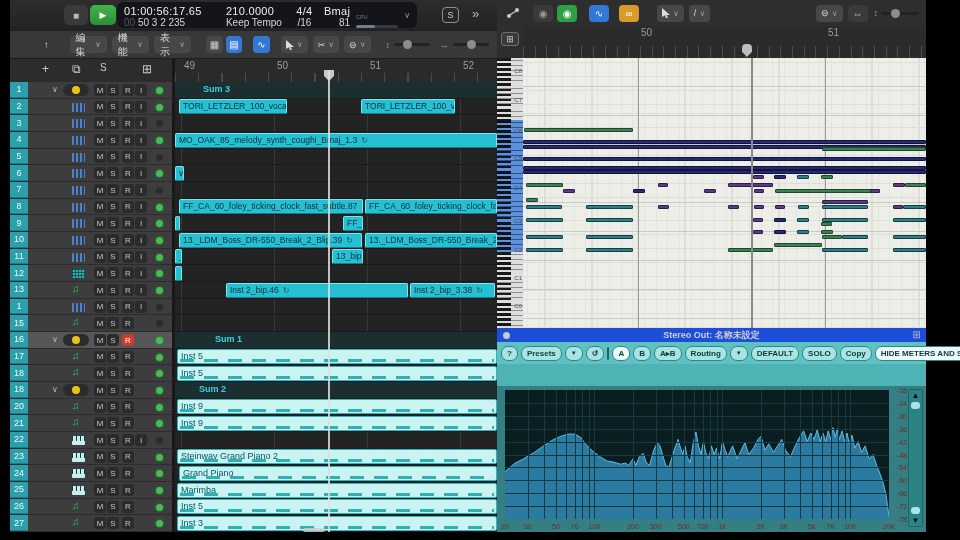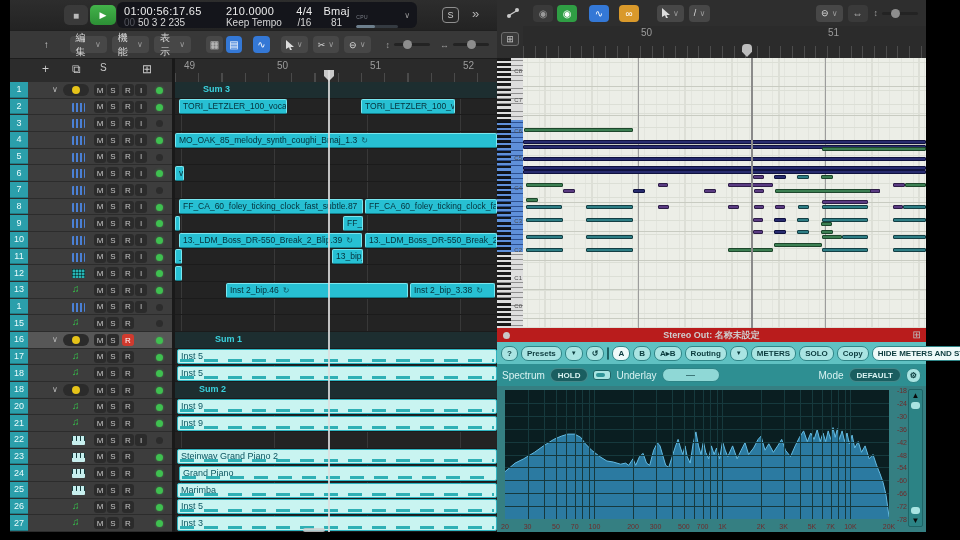--- a/index.html
+++ b/index.html
@@ -125,21 +125,21 @@
   .barline { position:absolute; top:0; bottom:0; width:1px; background:#9d9d9d;}
   #pr-playhead { position:absolute; left:228px; top:0; bottom:0; width:2px; background:#8a8a8a;}
   .nt { position:absolute; height:4px; border:1px solid; border-radius:1px;}
   .nt-n { background:#272b6e; border-color:#10123f;}
   .nt-g { background:#3c7f52; border-color:#1e472c;}
   .nt-t { background:#2e7e85; border-color:#153f44;}
   .nt-p { background:#5a3b82; border-color:#2e1d48;}
 
   
   #span-win { left:497px; top:328px; width:429px; height:204px; background:#4db3b5; }
-  #span-title { position:absolute; left:0; top:0; width:429px; height:14px; background:#b91c1c;
+  #span-title { position:absolute; left:0; top:0; width:429px; height:14px; background:#1d4ed8;
       display:flex; align-items:center; justify-content:center; color:#cfcfcf; font-size:9px; font-weight:bold;}
   #span-dot { position:absolute; left:6px; top:4px; width:7px; height:7px; border-radius:50%; background:#c9c9c9;}
   #span-expand { position:absolute; right:5px; top:1px; color:#bdbdbd; font-size:10px;}
   #span-toolbar { position:absolute; left:0; top:14px; width:429px; height:22px; background:#5fc1c2;
       display:flex; align-items:center; padding:0 4px; gap:3px;}
   .sp-btn { height:15px; border-radius:7px; background:#a9e4e2; border:1px solid #2e8587; color:#0b3b3d;
       font-size:8px; font-weight:bold; display:flex; align-items:center; justify-content:center; padding:0 5px; white-space:nowrap;}
   .sp-btn.lite { background:#eefaf9; }
   .sp-swatch { width:14px; height:13px; border-radius:3px; background:#2f9598; border:1px solid #1d6466;}
   #span-mode { position:absolute; left:0; top:36px; width:429px; height:22px; background:#2e8f92;
@@ -182,21 +182,21 @@
           <span class="lcd-l2"><span class="dim">00</span> <span>50 3 2 235</span></span>
         </div>
         <div class="lcd-col" style="width:72px">
           <span class="lcd-l1">210.0000</span>
           <span class="lcd-l2">Keep Tempo</span>
         </div>
         <div class="lcd-col" style="width:34px;align-items:center">
           <span class="lcd-l1">4/4</span>
           <span class="lcd-l2">/16</span>
         </div>
-        <div class="lcd-col" style="width:36px;align-items:center">
+        <div class="lcd-col" style="width:36px;align-items:flex-end">
           <span class="lcd-l1">Bmaj</span>
           <span class="lcd-l2">81</span>
         </div>
         <div class="lcd-col" style="width:50px">
           <div><span class="mlabel">CPU</span><div class="meter">
                 <i style="width:45%"></i>
               </div></div>
           <div><span class="mlabel">HD</span><div class="meter">
                 <i style="width:30%"></i>
               </div></div>
@@ -775,54 +775,34 @@
       <div class="sp-btn">
           <span>A▸B</span>
         </div>
       <div class="sp-btn">
           <span>Routing</span>
         </div>
       <div class="sp-btn">
           <span style="font-size:6px">▼</span>
         </div>
       <div class="sp-btn">
-          <span>METERS</span>
+          <span>DEFAULT</span>
         </div>
       <div class="sp-btn">
           <span>SOLO</span>
         </div>
       <div class="sp-btn">
           <span>Copy</span>
         </div>
       <div class="sp-btn lite" style="margin-left:auto">
           <span>HIDE METERS AND STATS</span>
         </div>
 
     </div>
 
-    <div id="span-mode">
-      <span class="sp-label">Spectrum</span>
-      <div class="sp-dark">
-          <span>HOLD</span>
-        </div>
-      <div class="sp-toggle">
-          <i></i>
-        </div>
-      <span class="sp-label">Underlay</span>
-      <div class="sp-wide">
-          <span>—</span>
-        </div>
-      <span class="sp-label" style="margin-left:auto">Mode</span>
-      <div class="sp-dark">
-          <span>DEFAULT</span>
-        </div>
-      <div class="sp-btn" style="padding:0 3px">
-          <span>⚙</span>
-        </div>
-    </div>
 
     <div id="span-display">
       <div id="span-plot">
         <svg id="spec-svg" width="384" height="129">
             <path d="M0,129 L0.0,81.7 L10.1,73.1 L18.7,68.8 L29.5,62.3 L38.5,55.9 L48.7,49.4 L56.2,46.2 L62.9,44.1 L69.6,44.1 L75.7,47.3 L80.4,53.8 L86.6,60.2 L94.8,66.6 L101.9,71.0 L108.2,72.0 L115.6,74.2 L120.6,73.1 L123.7,75.3 L128.0,68.8 L130.7,75.3 L134.5,66.6 L138.1,63.4 L141.5,73.1 L144.7,75.3 L148.7,60.2 L152.4,52.7 L155.0,55.9 L157.5,64.5 L160.7,75.3 L163.7,77.4 L166.5,68.8 L170.6,55.9 L173.1,49.4 L175.5,58.0 L177.8,64.5 L180.0,55.9 L182.2,66.6 L185.2,73.1 L188.1,53.8 L190.9,41.9 L193.5,55.9 L196.0,64.5 L198.4,51.6 L200.7,62.3 L203.7,68.8 L206.4,55.9 L209.1,64.5 L211.6,58.0 L214.6,68.8 L217.5,51.6 L220.2,60.2 L222.8,66.6 L227.6,55.9 L232.1,68.8 L236.2,60.2 L240.0,52.7 L243.6,64.5 L248.6,58.0 L253.1,49.4 L256.0,46.2 L260.0,60.2 L263.8,53.8 L268.4,62.3 L272.7,55.9 L276.7,49.4 L280.4,60.2 L285.5,66.6 L290.2,55.9 L294.5,47.3 L298.6,40.9 L302.3,51.6 L305.8,43.0 L309.1,49.4 L312.2,39.8 L315.2,51.6 L318.0,43.0 L320.7,51.6 L323.2,40.9 L325.6,49.4 L328.0,37.6 L330.2,47.3 L332.4,38.7 L334.4,49.4 L337.1,40.9 L339.6,51.6 L342.0,43.0 L344.3,53.8 L347.1,45.1 L349.7,58.0 L353.2,51.6 L356.5,62.3 L360.1,55.9 L364.2,68.8 L368.0,64.5 L371.6,75.3 L375.0,83.8 L378.1,92.5 L381.1,105.3 L384.0,126.8 L384,129 Z" fill="#2b7aa1"></path>
             <polyline points="0.0,81.7 10.1,73.1 18.7,68.8 29.5,62.3 38.5,55.9 48.7,49.4 56.2,46.2 62.9,44.1 69.6,44.1 75.7,47.3 80.4,53.8 86.6,60.2 94.8,66.6 101.9,71.0 108.2,72.0 115.6,74.2 120.6,73.1 123.7,75.3 128.0,68.8 130.7,75.3 134.5,66.6 138.1,63.4 141.5,73.1 144.7,75.3 148.7,60.2 152.4,52.7 155.0,55.9 157.5,64.5 160.7,75.3 163.7,77.4 166.5,68.8 170.6,55.9 173.1,49.4 175.5,58.0 177.8,64.5 180.0,55.9 182.2,66.6 185.2,73.1 188.1,53.8 190.9,41.9 193.5,55.9 196.0,64.5 198.4,51.6 200.7,62.3 203.7,68.8 206.4,55.9 209.1,64.5 211.6,58.0 214.6,68.8 217.5,51.6 220.2,60.2 222.8,66.6 227.6,55.9 232.1,68.8 236.2,60.2 240.0,52.7 243.6,64.5 248.6,58.0 253.1,49.4 256.0,46.2 260.0,60.2 263.8,53.8 268.4,62.3 272.7,55.9 276.7,49.4 280.4,60.2 285.5,66.6 290.2,55.9 294.5,47.3 298.6,40.9 302.3,51.6 305.8,43.0 309.1,49.4 312.2,39.8 315.2,51.6 318.0,43.0 320.7,51.6 323.2,40.9 325.6,49.4 328.0,37.6 330.2,47.3 332.4,38.7 334.4,49.4 337.1,40.9 339.6,51.6 342.0,43.0 344.3,53.8 347.1,45.1 349.7,58.0 353.2,51.6 356.5,62.3 360.1,55.9 364.2,68.8 368.0,64.5 371.6,75.3 375.0,83.8 378.1,92.5 381.1,105.3 384.0,126.8" fill="none" stroke="#64bbe2" stroke-width="1"></polyline>
           </svg>
       <div class="sgrid-v" style="left: 22.5397px;"></div><div class="sgrid-v" style="left: 38.5318px;"></div><div class="sgrid-v" style="left: 50.9363px;"></div><div class="sgrid-v" style="left: 61.0715px;"></div><div class="sgrid-v" style="left: 69.6407px;"></div><div class="sgrid-v" style="left: 77.0637px;"></div><div class="sgrid-v" style="left: 83.6112px;"></div><div class="sgrid-v" style="left: 89.4682px;"></div><div class="sgrid-v" style="left: 128px;"></div><div class="sgrid-v" style="left: 150.54px;"></div><div class="sgrid-v" style="left: 166.532px;"></div><div class="sgrid-v" style="left: 178.936px;"></div><div class="sgrid-v" style="left: 189.072px;"></div><div class="sgrid-v" style="left: 197.641px;"></div><div class="sgrid-v" style="left: 205.064px;"></div><div class="sgrid-v" style="left: 211.611px;"></div><div class="sgrid-v" style="left: 217.468px;"></div><div class="sgrid-v" style="left: 256px;"></div><div class="sgrid-v" style="left: 278.54px;"></div><div class="sgrid-v" style="left: 294.532px;"></div><div class="sgrid-v" style="left: 306.936px;"></div><div class="sgrid-v" style="left: 317.072px;"></div><div class="sgrid-v" style="left: 325.641px;"></div><div class="sgrid-v" style="left: 333.064px;"></div><div class="sgrid-v" style="left: 339.611px;"></div><div class="sgrid-v" style="left: 345.468px;"></div><div class="sgrid-h" style="top: 12.9px;"></div><div class="sgrid-h" style="top: 25.8px;"></div><div class="sgrid-h" style="top: 38.7px;"></div><div class="sgrid-h" style="top: 51.6px;"></div><div class="sgrid-h" style="top: 64.5px;"></div><div class="sgrid-h" style="top: 77.4px;"></div><div class="sgrid-h" style="top: 90.3px;"></div><div class="sgrid-h" style="top: 103.2px;"></div><div class="sgrid-h" style="top: 116.1px;"></div></div>
       <div id="span-scroll">
         <div class="scr-arrow" style="top:1px">▲</div>

